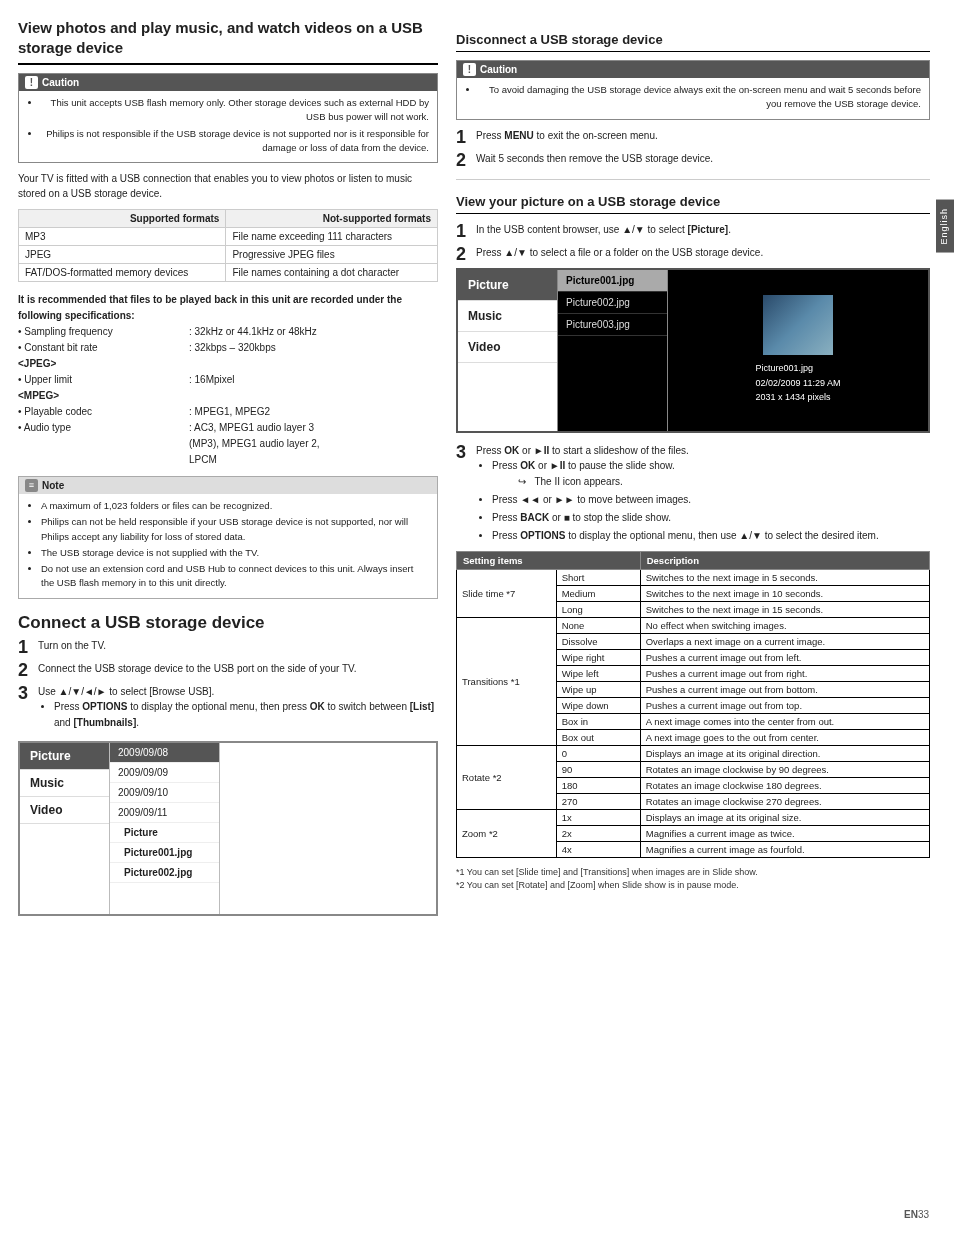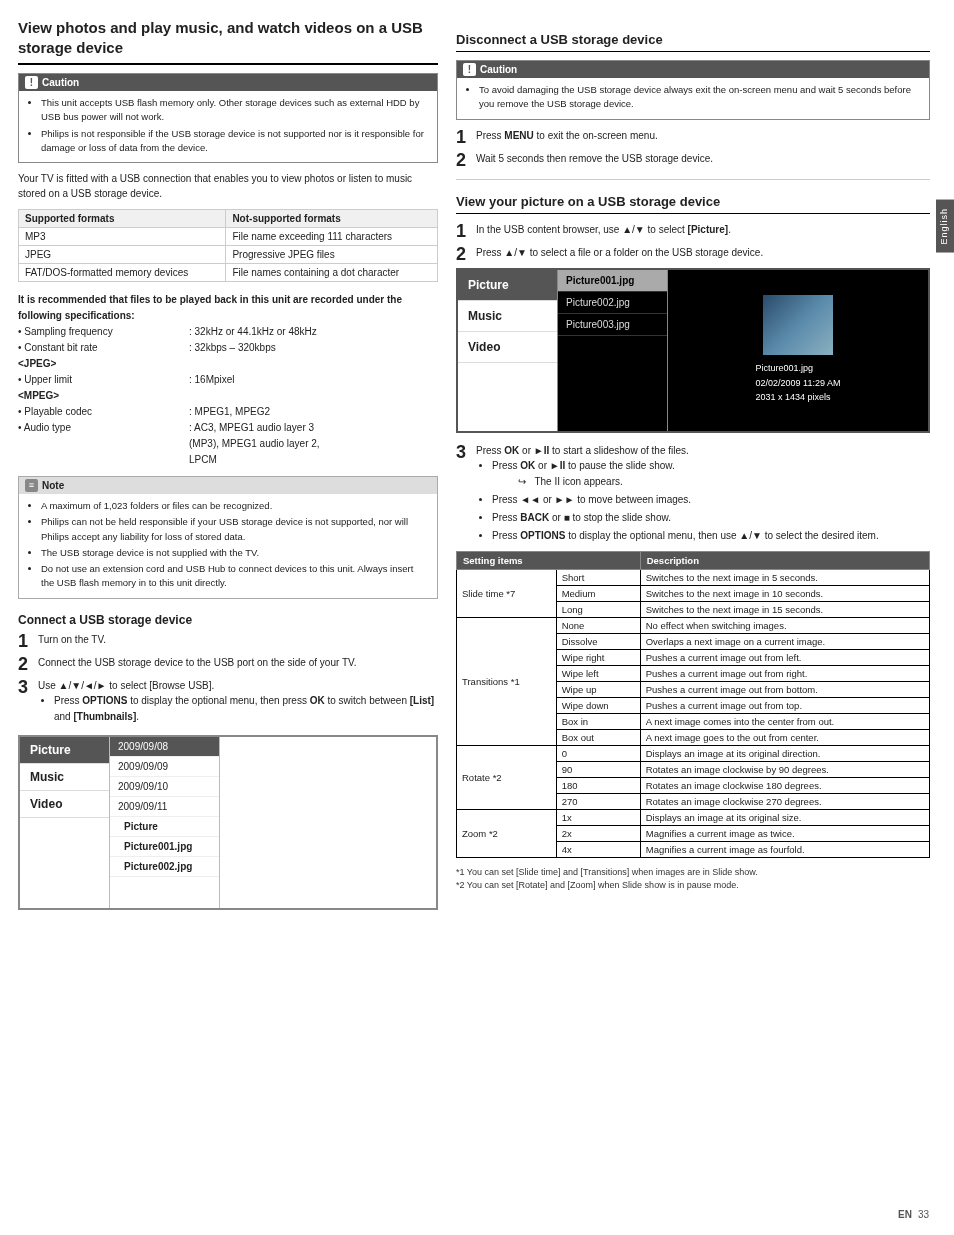--- a/index.html
+++ b/index.html
@@ -44,21 +44,21 @@
     }
     h1 {
       font-size: 15px;
       font-weight: bold;
       line-height: 1.3;
       margin-bottom: 8px;
       border-bottom: 2px solid #000;
       padding-bottom: 6px;
     }
     h2 {
-      font-size: 12px;
+      font-size: 17px;
       font-weight: bold;
       margin-top: 14px;
       margin-bottom: 5px;
     }
     .caution-box {
       border: 1px solid #888;
       margin-bottom: 8px;
       margin-top: 4px;
     }
     .caution-header {
@@ -80,20 +80,21 @@
       width: 13px;
       height: 13px;
       text-align: center;
       line-height: 13px;
       border-radius: 2px;
     }
     .caution-body {
       padding: 5px 8px;
       font-size: 9.5px;
       line-height: 1.5;
+      text-align: right;
     }
     .caution-body li {
       list-style: disc;
       margin-left: 14px;
       margin-bottom: 2px;
     }
     .note-box {
       border: 1px solid #aaa;
       margin-bottom: 8px;
       margin-top: 8px;
@@ -137,21 +138,21 @@
       width: 100%;
       border-collapse: collapse;
       margin-bottom: 10px;
       font-size: 10px;
     }
     .formats-table th {
       background: #f0f0f0;
       border: 1px solid #ccc;
       padding: 3px 6px;
       font-weight: bold;
-      text-align: left;
+      text-align: right;
     }
     .formats-table td {
       border: 1px solid #ccc;
       padding: 3px 6px;
     }
     .specs-section {
       font-size: 10px;
       line-height: 1.6;
       margin-bottom: 8px;
     }
@@ -346,21 +347,20 @@
       line-height: 1.5;
     }
     .page-footer {
       position: absolute;
       bottom: 15px;
       right: 25px;
       font-size: 10px;
       color: #555;
       display: flex;
       align-items: center;
-      gap: 6px;
     }
     .en-label {
       font-weight: bold;
     }
     .divider {
       border: none;
       border-top: 1px solid #ccc;
       margin: 10px 0;
     }
     .arrow-indent {

